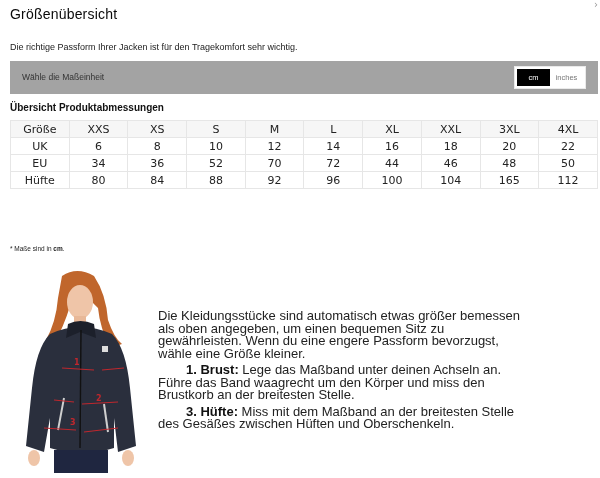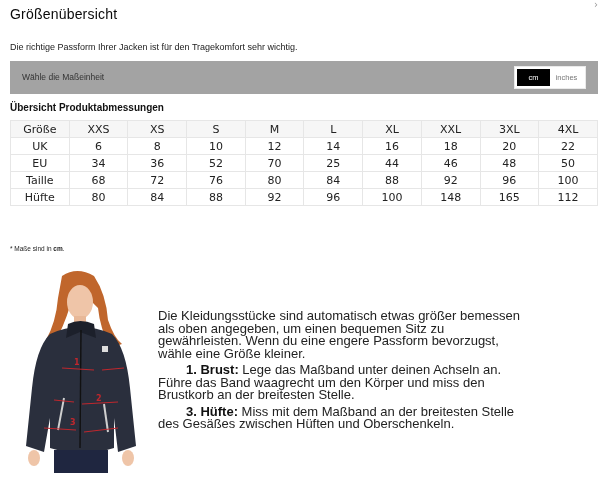--- a/index.html
+++ b/index.html
@@ -107,47 +107,35 @@
       <td>18</td>
       <td>20</td>
       <td>22</td>
     </tr>
     <tr>
       <td>EU</td>
       <td>34</td>
       <td>36</td>
       <td>52</td>
       <td>70</td>
-      <td>25</td>
+      <td>72</td>
       <td>44</td>
       <td>46</td>
       <td>48</td>
       <td>50</td>
-    </tr>
-    <tr>
-      <td>Taille</td>
-      <td>68</td>
-      <td>72</td>
-      <td>76</td>
-      <td>80</td>
-      <td>84</td>
-      <td>88</td>
-      <td>92</td>
-      <td>96</td>
-      <td>100</td>
     </tr>
     <tr>
       <td>Hüfte</td>
       <td>80</td>
       <td>84</td>
       <td>88</td>
       <td>92</td>
       <td>96</td>
       <td>100</td>
-      <td>148</td>
+      <td>104</td>
       <td>165</td>
       <td>112</td>
     </tr>
   </tbody>
 </table>
 
 <div class="footnote"><span>* Maße sind in </span><b>cm</b><span>.</span></div>
 
 <div class="model">
   <svg width="134" height="205" viewBox="0 0 134 205" xmlns="http://www.w3.org/2000/svg">

